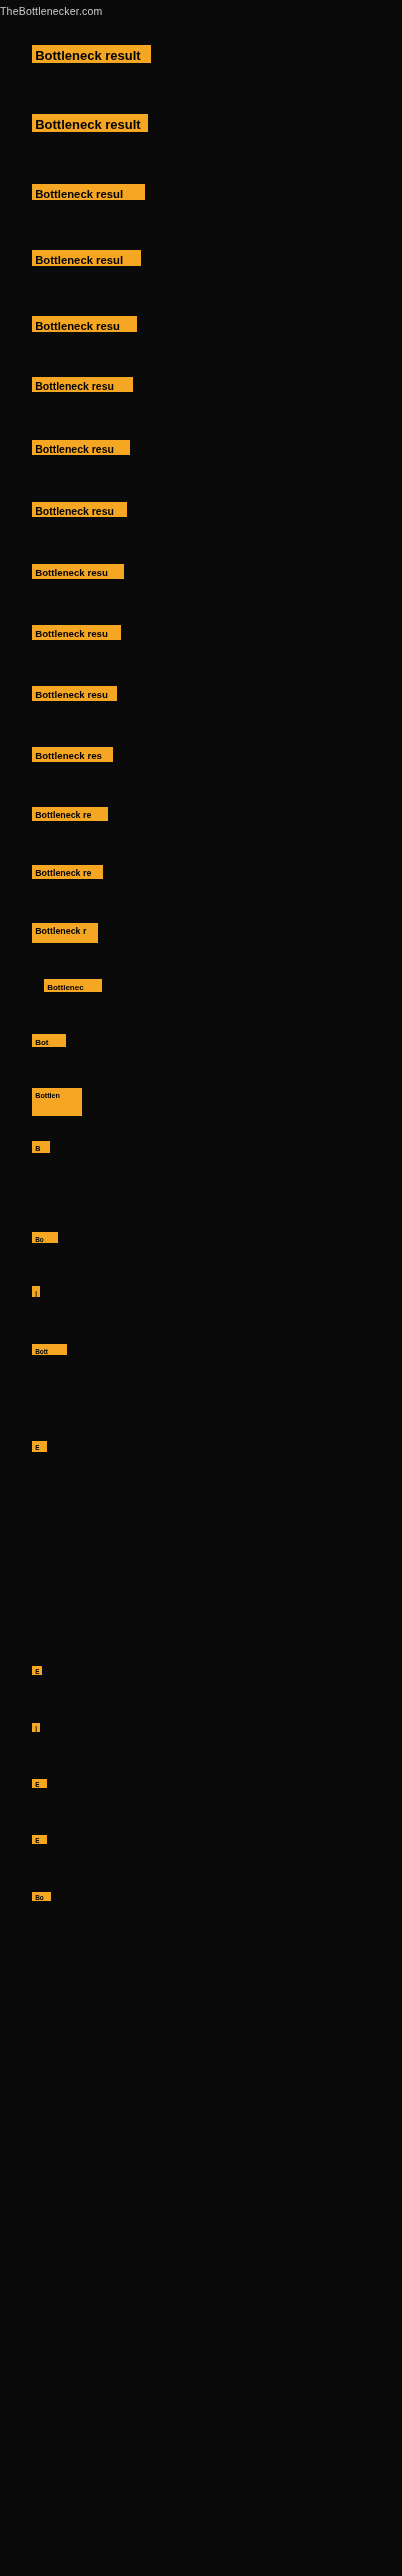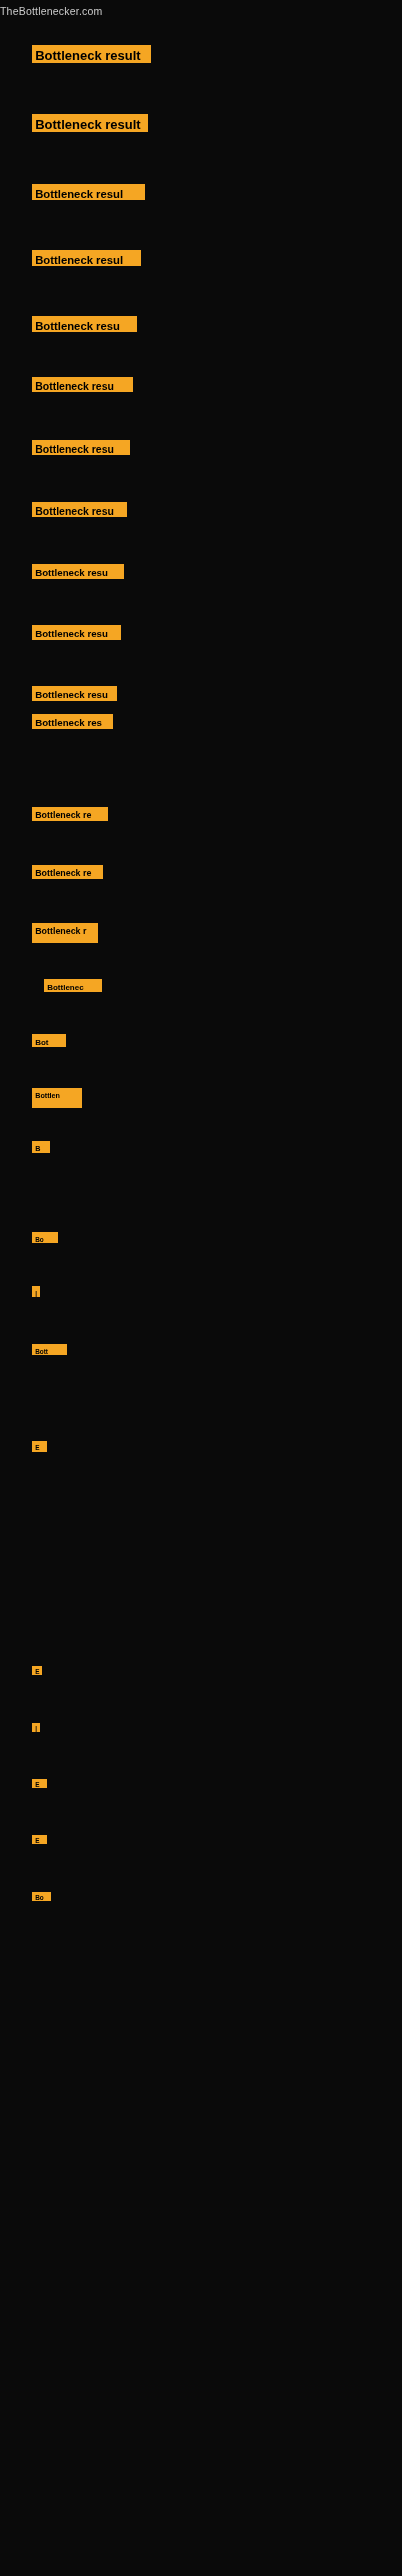--- a/index.html
+++ b/index.html
@@ -74,40 +74,40 @@
   </div>
 <div class="bar-container" style="top: 564px; left: 0px;">
     <div class="bar-label" style="width: 92px; height: 14.5px; line-height: 14.5px; font-size: 9.7px;">Bottleneck resu</div>
   </div>
 <div class="bar-container" style="top: 625px; left: 0px;">
     <div class="bar-label" style="width: 89px; height: 14.5px; line-height: 14.5px; font-size: 9.7px;">Bottleneck resu</div>
   </div>
 <div class="bar-container" style="top: 686px; left: 0px;">
     <div class="bar-label" style="width: 85px; height: 14.5px; line-height: 14.5px; font-size: 9.7px;">Bottleneck resu</div>
   </div>
-<div class="bar-container" style="top: 714px; left: 0px; justify-content: center;">
+<div class="bar-container" style="top: 747px; left: 0px; justify-content: center;">
     <div class="bar-label" style="width: 81px; height: 14.5px; line-height: 14.5px; font-size: 9.7px;">Bottleneck res</div>
   </div>
 <div class="bar-container" style="top: 807px; left: 0px;">
     <div class="bar-label" style="width: 76px; height: 13.7px; line-height: 13.7px; font-size: 8.9px;">Bottleneck re</div>
   </div>
 <div class="bar-container" style="top: 865px; left: 0px;">
     <div class="bar-label" style="width: 71px; height: 13.7px; line-height: 13.7px; font-size: 8.9px;">Bottleneck re</div>
   </div>
 <div class="bar-container" style="top: 923px; left: 0px;">
     <div class="bar-label" style="width: 66px; height: 20px; line-height: 13.7px; font-size: 8.9px;">Bottleneck r</div>
   </div>
 <div class="bar-container" style="top: 979px; left: 12px;">
     <div class="bar-label" style="width: 58px; height: 13px; line-height: 13px; font-size: 8px;">Bottlenec</div>
   </div>
 <div class="bar-container" style="top: 1034px; left: 0px;">
     <div class="bar-label" style="width: 34px; height: 13px; line-height: 13px; font-size: 8px;">Bot</div>
   </div>
 <div class="bar-container" style="top: 1088px; left: 0px;">
-    <div class="bar-label" style="width: 50px; height: 20px; line-height: 12px; font-size: 7.2px;">Bottlen</div>
+    <div class="bar-label" style="width: 50px; height: 28px; line-height: 12px; font-size: 7.2px;">Bottlen</div>
   </div>
 <div class="bar-container" style="top: 1141px; left: 0px;">
     <div class="bar-label" style="width: 17.7px; height: 12px; line-height: 12px; font-size: 7.2px;">B</div>
   </div>
 <div class="bar-container" style="top: 1232px; left: 0px;">
     <div class="bar-label" style="width: 26px; height: 11.3px; line-height: 11.3px; font-size: 6.4px;">Bo</div>
   </div>
 <div class="bar-container" style="top: 1286px; left: 0px;">
     <div class="bar-label" style="width: 8px; height: 11.3px; line-height: 11.3px; font-size: 6.4px;">|</div>
   </div>

